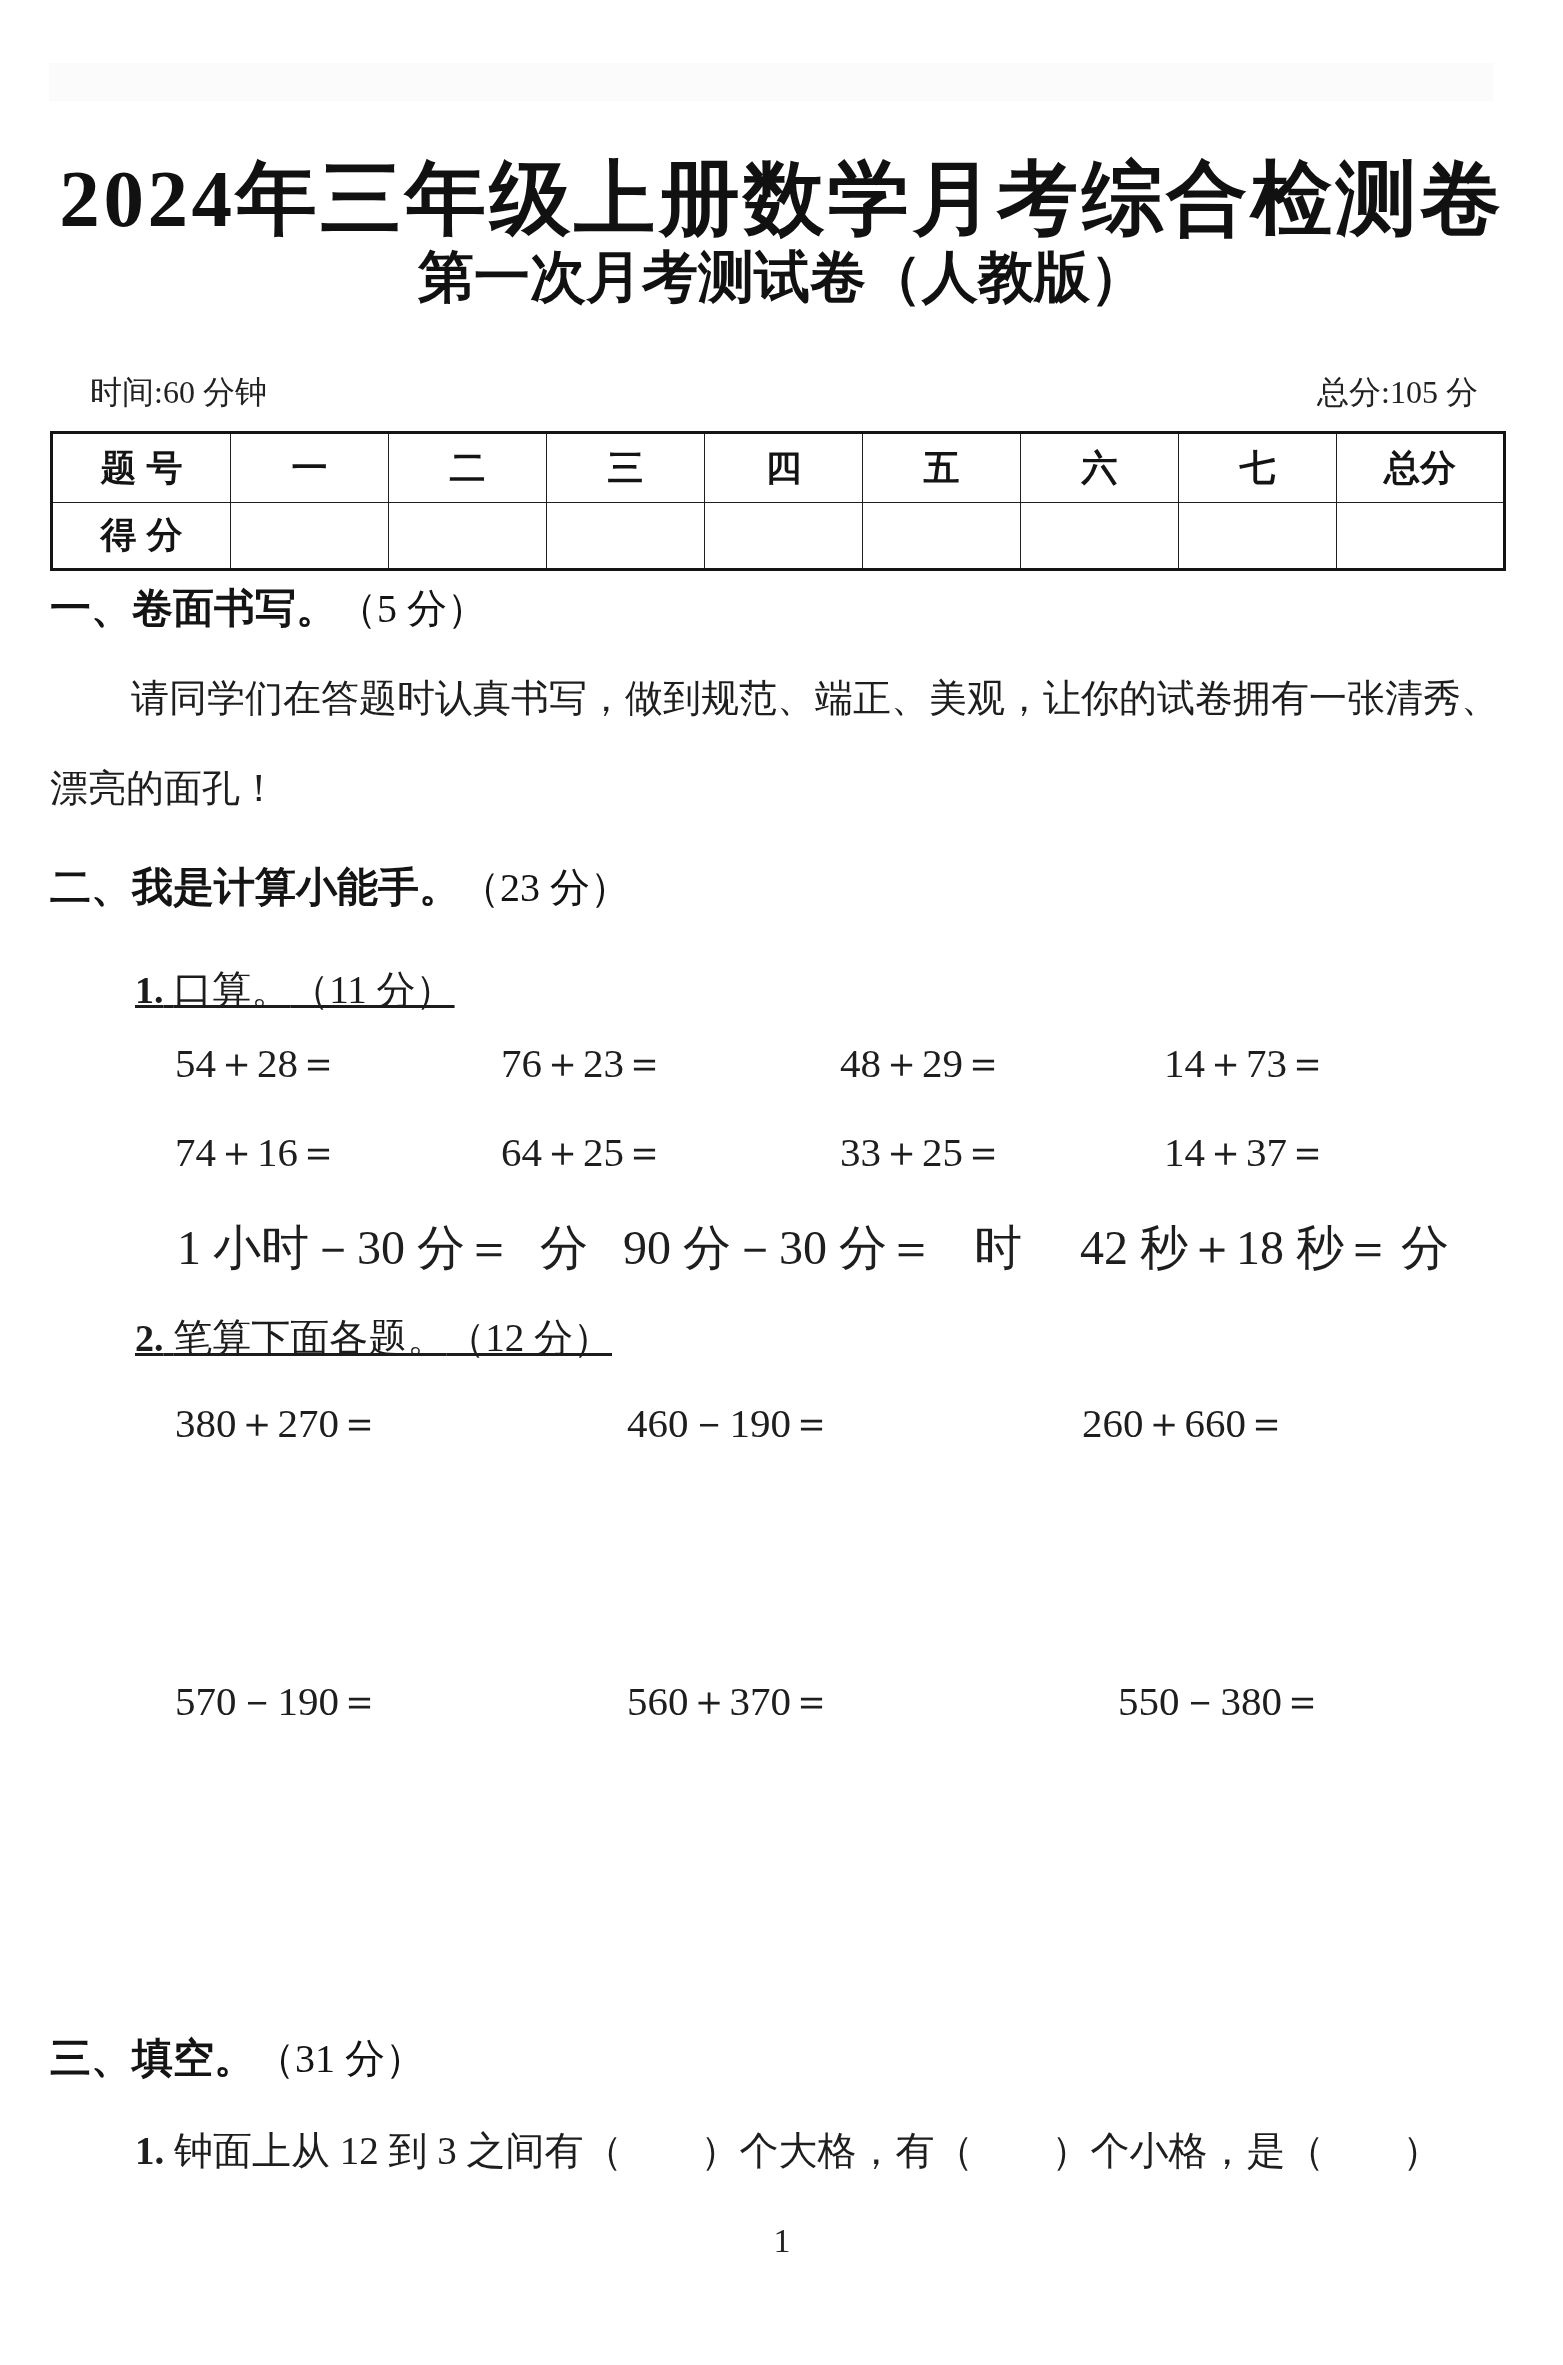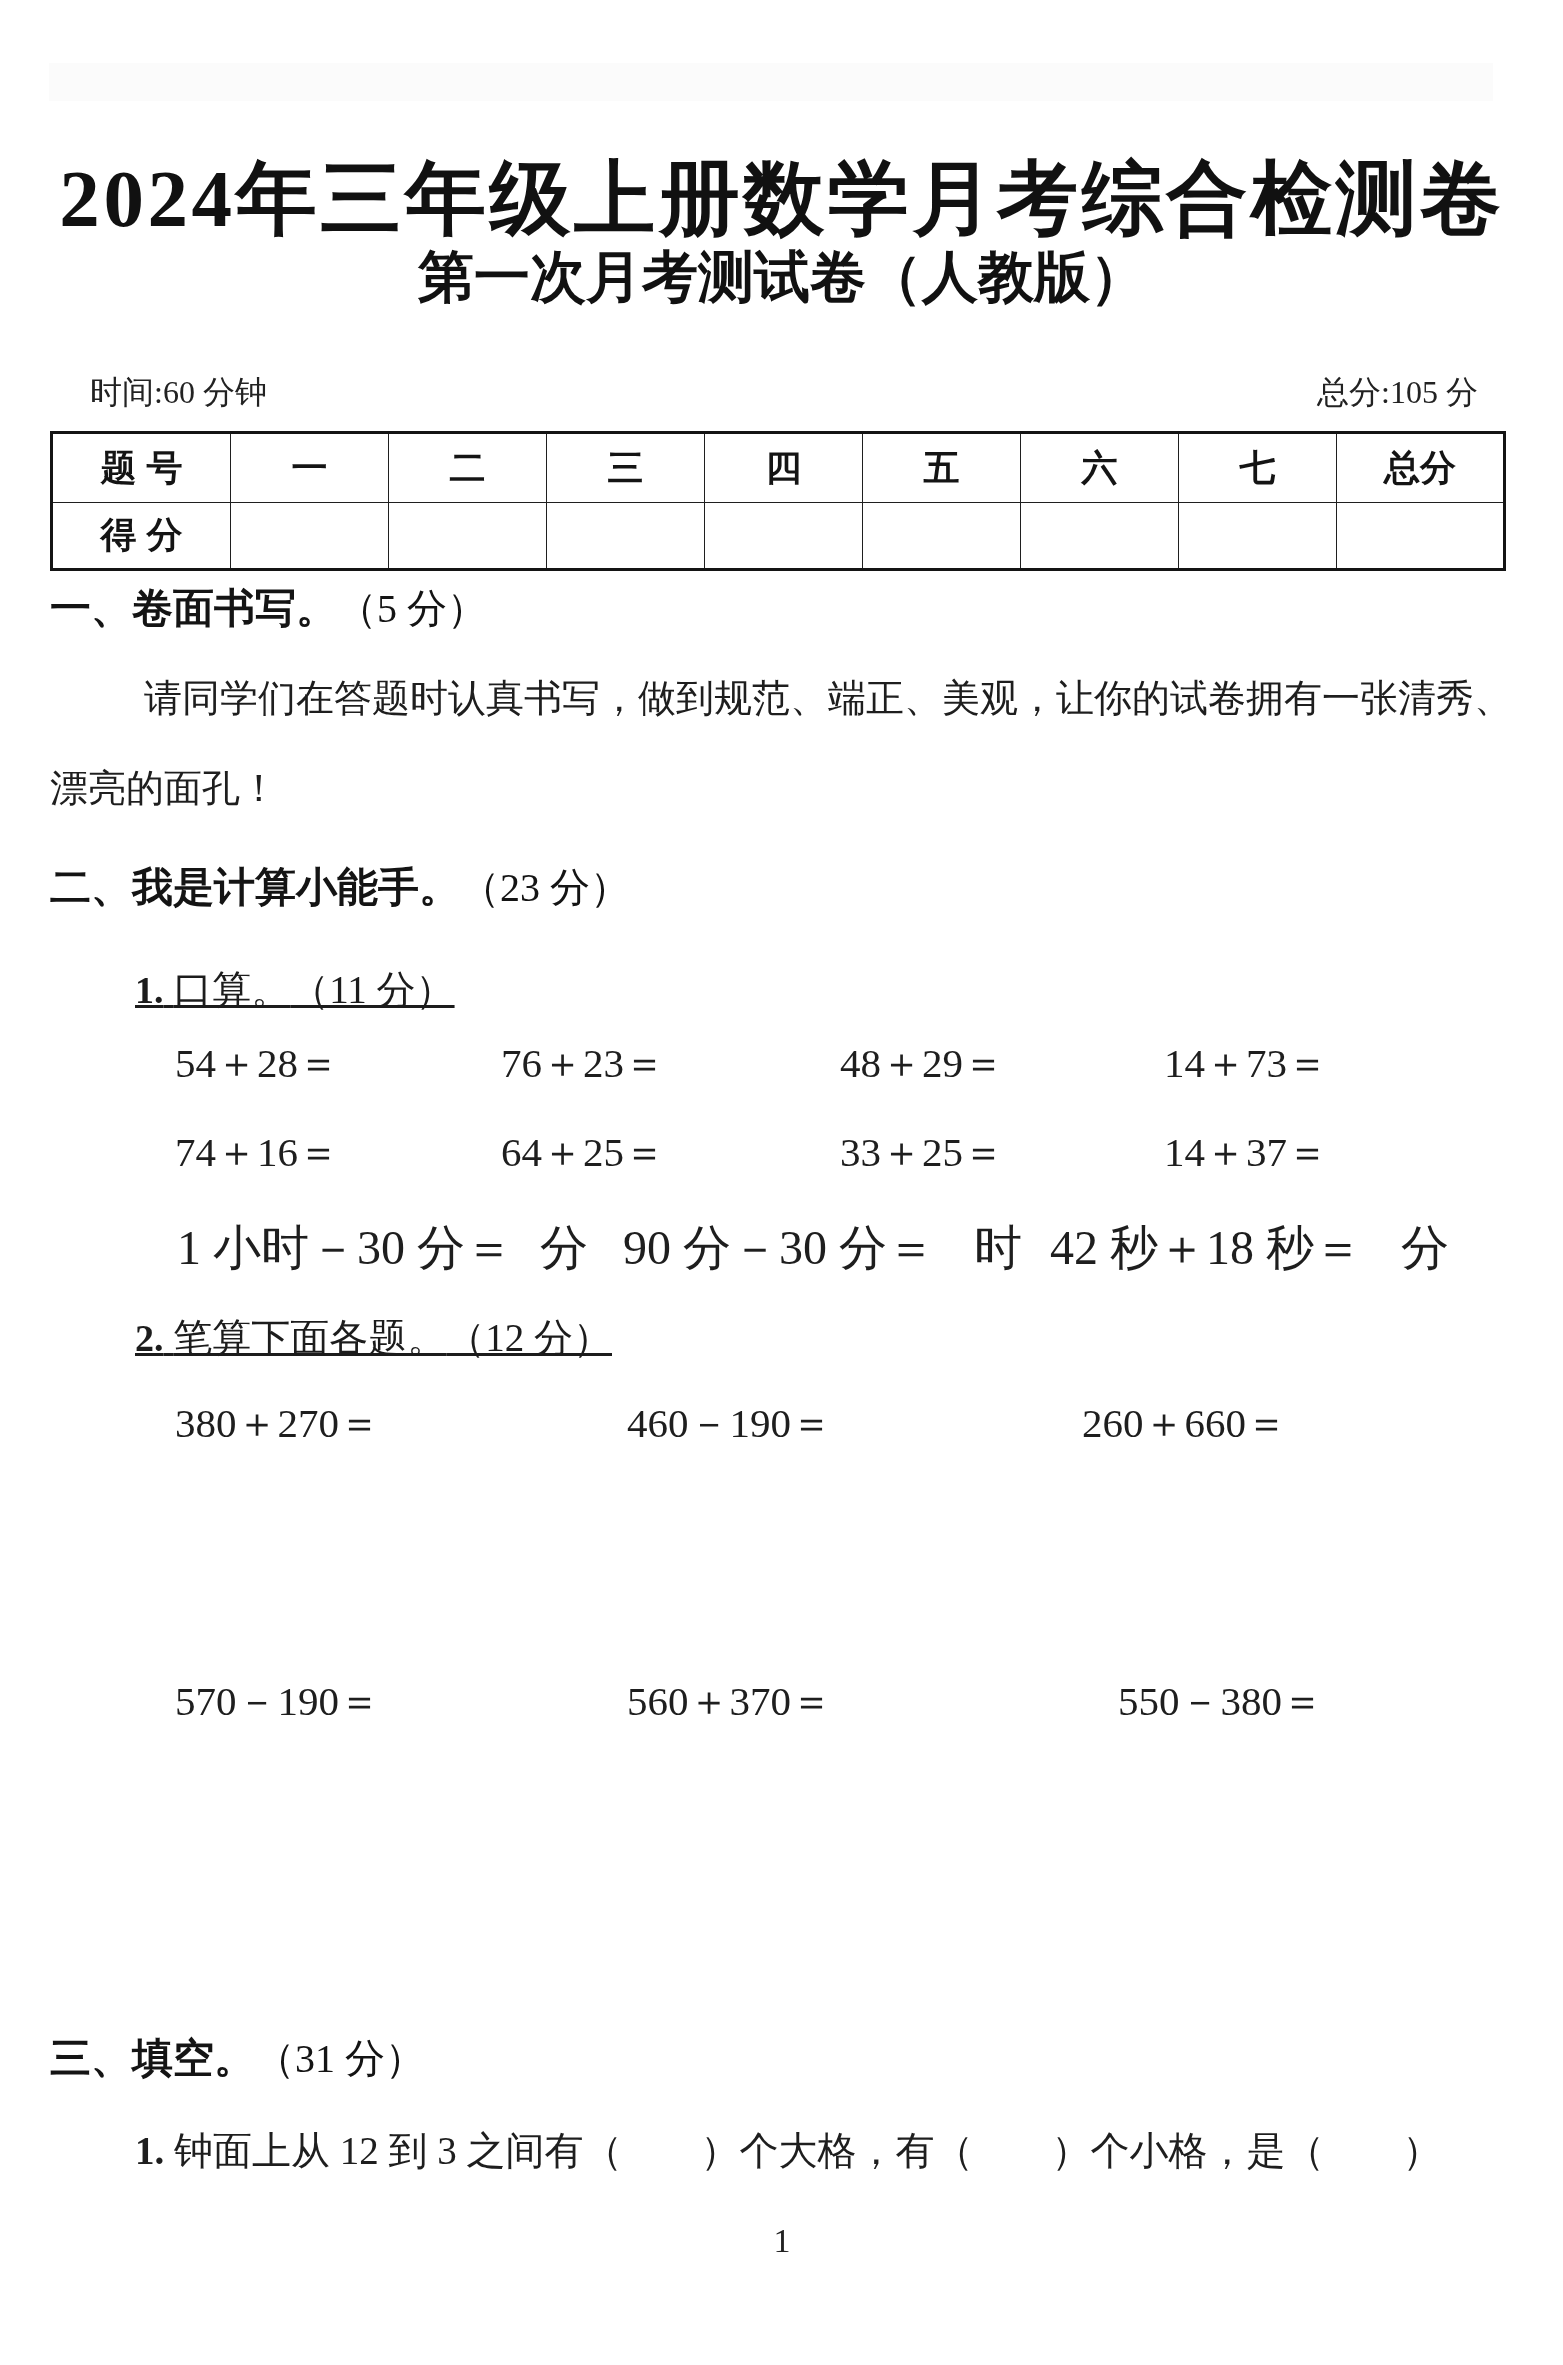--- a/index.html
+++ b/index.html
@@ -80,21 +80,21 @@
       <td></td>
       <td></td>
       <td></td>
     </tr>
   </tbody>
     </table>
 
   <div class="abs sec" style="left:50px;top:585px;">
     <span>一、卷面书写。</span><span class="score">（5 分）</span>
   </div>
-  <div class="abs para" style="left:144px;top:677px;">请同学们在答题时认真书写，做到规范、端正、美观，让你的试卷拥有一张清秀、</div>
+  <div class="abs para" style="left:131px;top:677px;">请同学们在答题时认真书写，做到规范、端正、美观，让你的试卷拥有一张清秀、</div>
   <div class="abs para" style="left:50px;top:767px;">漂亮的面孔！</div>
 
   <div class="abs sec" style="left:50px;top:864px;">
     <span>二、我是计算小能手。</span><span class="score">（23 分）</span>
   </div>
 
   <div class="abs item" style="left:135px;top:968px;">
     <span class="num">1.</span>
     <span>口算。</span><span class="score">（11 分）</span>
   </div>
@@ -106,21 +106,21 @@
 
   <div class="abs eq" style="left:175px;top:1129px;">74＋16＝</div>
   <div class="abs eq" style="left:501px;top:1129px;">64＋25＝</div>
   <div class="abs eq" style="left:840px;top:1129px;">33＋25＝</div>
   <div class="abs eq" style="left:1164px;top:1129px;">14＋37＝</div>
 
   <div class="abs equnit" style="left:177px;top:1220px;">1 小时－30 分＝</div>
   <div class="abs equnit" style="left:540px;top:1220px;">分</div>
   <div class="abs equnit" style="left:623px;top:1220px;">90 分－30 分＝</div>
   <div class="abs equnit" style="left:974px;top:1220px;">时</div>
-  <div class="abs equnit" style="left:1050px;top:1220px;">42 秒＋18 秒＝</div>
+  <div class="abs equnit" style="left:1080px;top:1220px;">42 秒＋18 秒＝</div>
   <div class="abs equnit" style="left:1401px;top:1220px;">分</div>
 
   <div class="abs item" style="left:135px;top:1316px;">
     <span class="num">2.</span>
     <span>笔算下面各题。</span><span class="score">（12 分）</span>
   </div>
 
   <div class="abs eq" style="left:175px;top:1400px;">380＋270＝</div>
   <div class="abs eq" style="left:627px;top:1400px;">460－190＝</div>
   <div class="abs eq" style="left:1082px;top:1400px;">260＋660＝</div>

